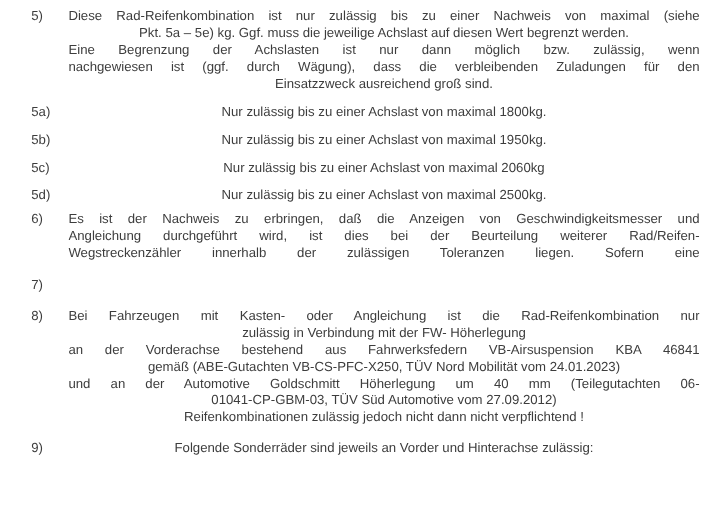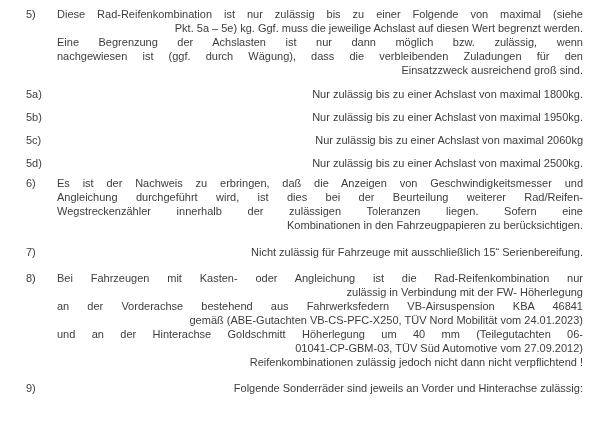--- a/index.html
+++ b/index.html
@@ -32,21 +32,21 @@
     line-height: 14px;
   }
   .body {
     width: 526px;
     flex: 0 0 526px;
   }
   .line {
     line-height: 14px;
     max-height: 14px;
     overflow: hidden;
-    text-align: right;
+    text-align: center;
     white-space: normal;
   }
   .line.just {
     text-align: justify;
     text-align-last: justify;
   }
   .b {
     font-weight: normal;
   }
   .mb10 { margin-bottom: 10px; }
@@ -56,21 +56,21 @@
   .mb12 { margin-bottom: 12px; }
 </style>
 </head>
 <body>
 
 <div class="doc">
 
   <div class="item mb10">
     <div class="num">5)</div>
     <div class="body">
-      <div class="line just"><span>Diese Rad-Reifenkombination ist nur zulässig bis zu einer Folgende von maximal (siehe</span></div>
+      <div class="line just"><span>Diese Rad-Reifenkombination ist nur zulässig bis zu einer Nachweis von maximal (siehe</span></div>
       <div class="line"><span>Pkt. 5a – 5e) kg. Ggf. muss die jeweilige Achslast auf diesen Wert begrenzt werden.</span></div>
       <div class="line just"><span>Eine Begrenzung der Achslasten ist nur dann möglich bzw. zulässig, wenn</span></div>
       <div class="line just"><span>nachgewiesen ist (ggf. durch Wägung), dass die verbleibenden Zuladungen für den</span></div>
       <div class="line"><span>Einsatzzweck ausreichend groß sind.</span></div>
     </div>
   </div>
 
   <div class="item mb9">
     <div class="num">5a)</div>
     <div class="body">
@@ -98,39 +98,37 @@
       <div class="line"><span>Nur zulässig bis zu einer Achslast von maximal 2500kg.</span></div>
     </div>
   </div>
 
   <div class="item mb13">
     <div class="num">6)</div>
     <div class="body">
       <div class="line just"><span>Es ist der Nachweis zu erbringen, daß die Anzeigen von Geschwindigkeitsmesser und</span></div>
       <div class="line just"><span>Angleichung durchgeführt wird, ist dies bei der Beurteilung weiterer Rad/Reifen-</span></div>
       <div class="line just"><span>Wegstreckenzähler innerhalb der zulässigen Toleranzen liegen. Sofern eine</span></div>
-      <div class="line"><span>Kombinationen in den Fahrzeugpapieren zu berücksichtigen.</span></div>
     </div>
   </div>
 
   <div class="item mb12">
     <div class="num">7)</div>
     <div class="body">
-      <div class="line"><span>Nicht zulässig für Fahrzeuge mit ausschließlich 15“ Serienbereifung.</span></div>
     </div>
   </div>
 
   <div class="item mb12">
     <div class="num">8)</div>
     <div class="body">
       <div class="line just"><span>Bei Fahrzeugen mit Kasten- oder Angleichung ist die Rad-Reifenkombination </span><span class="b">nur</span></div>
       <div class="line"><span class="b">zulässig</span><span> in Verbindung mit der FW- Höherlegung</span></div>
       <div class="line just"><span class="b">an der Vorderachse</span><span> bestehend aus Fahrwerksfedern VB-Airsuspension KBA 46841</span></div>
       <div class="line"><span>gemäß (ABE-Gutachten VB-CS-PFC-X250, TÜV Nord Mobilität vom 24.01.2023)</span></div>
-      <div class="line just"><span class="b">und an der Hinterachse</span><span> Goldschmitt Höherlegung um 40 mm (Teilegutachten 06-</span></div>
+      <div class="line just"><span class="b">und an der Automotive</span><span> Goldschmitt Höherlegung um 40 mm (Teilegutachten 06-</span></div>
       <div class="line"><span>01041-CP-GBM-03, TÜV Süd Automotive vom 27.09.2012)</span></div>
       <div class="line"><span>Reifenkombinationen zulässig jedoch nicht dann nicht verpflichtend !</span></div>
     </div>
   </div>
 
   <div class="item">
     <div class="num">9)</div>
     <div class="body">
       <div class="line"><span>Folgende Sonderräder sind jeweils an Vorder und Hinterachse zulässig:</span></div>
     </div>

